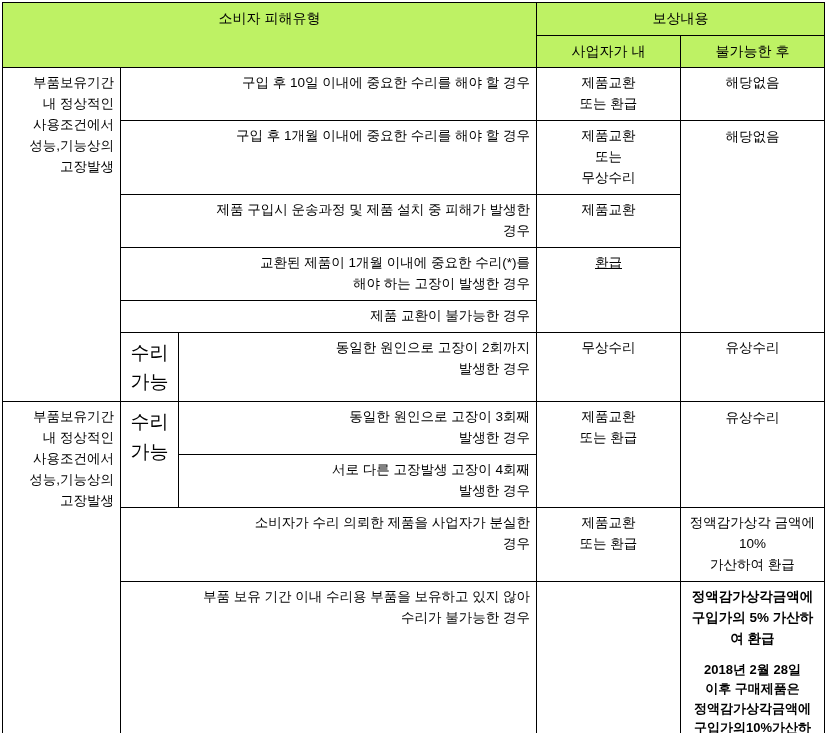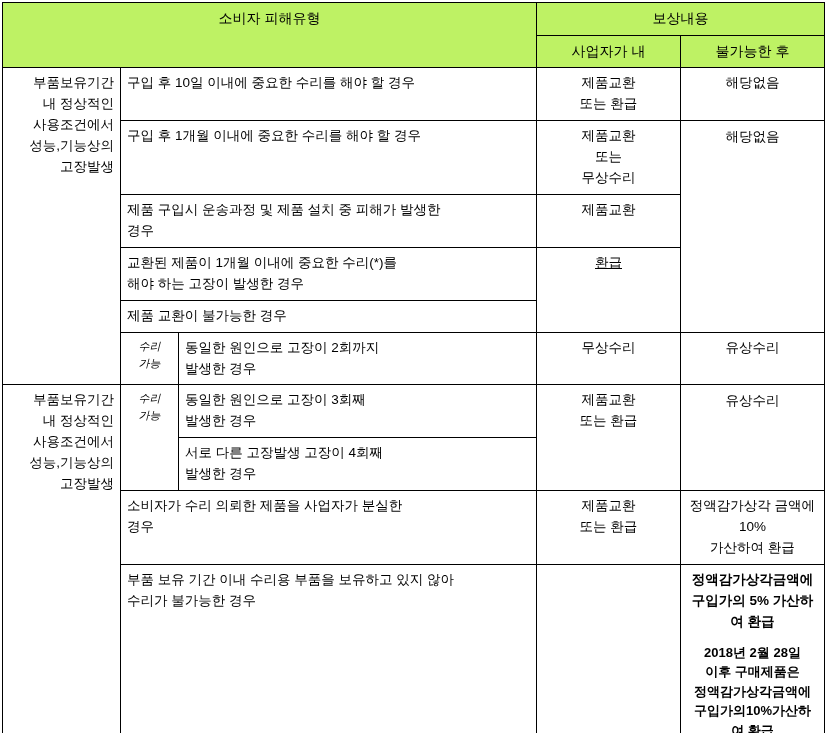--- a/index.html
+++ b/index.html
@@ -35,27 +35,26 @@
     background: #bef264;
     text-align: center;
     vertical-align: middle;
     font-size: 14px;
   }
   .ctr {
     text-align: center;
     vertical-align: middle;
   }
   .left {
-    text-align: left;
+    text-align: right;
   }
   .sub-ctr {
     text-align: center;
     vertical-align: middle;
-    font-size: 11px;
-    font-style: italic;
+    font-size: 19px;
   }
   .cat {
     text-align: right;
     vertical-align: top;
     line-height: 1.7;
   }
   .nowrap-line {
     white-space: pre-line;
     font-weight: bold;
   }

